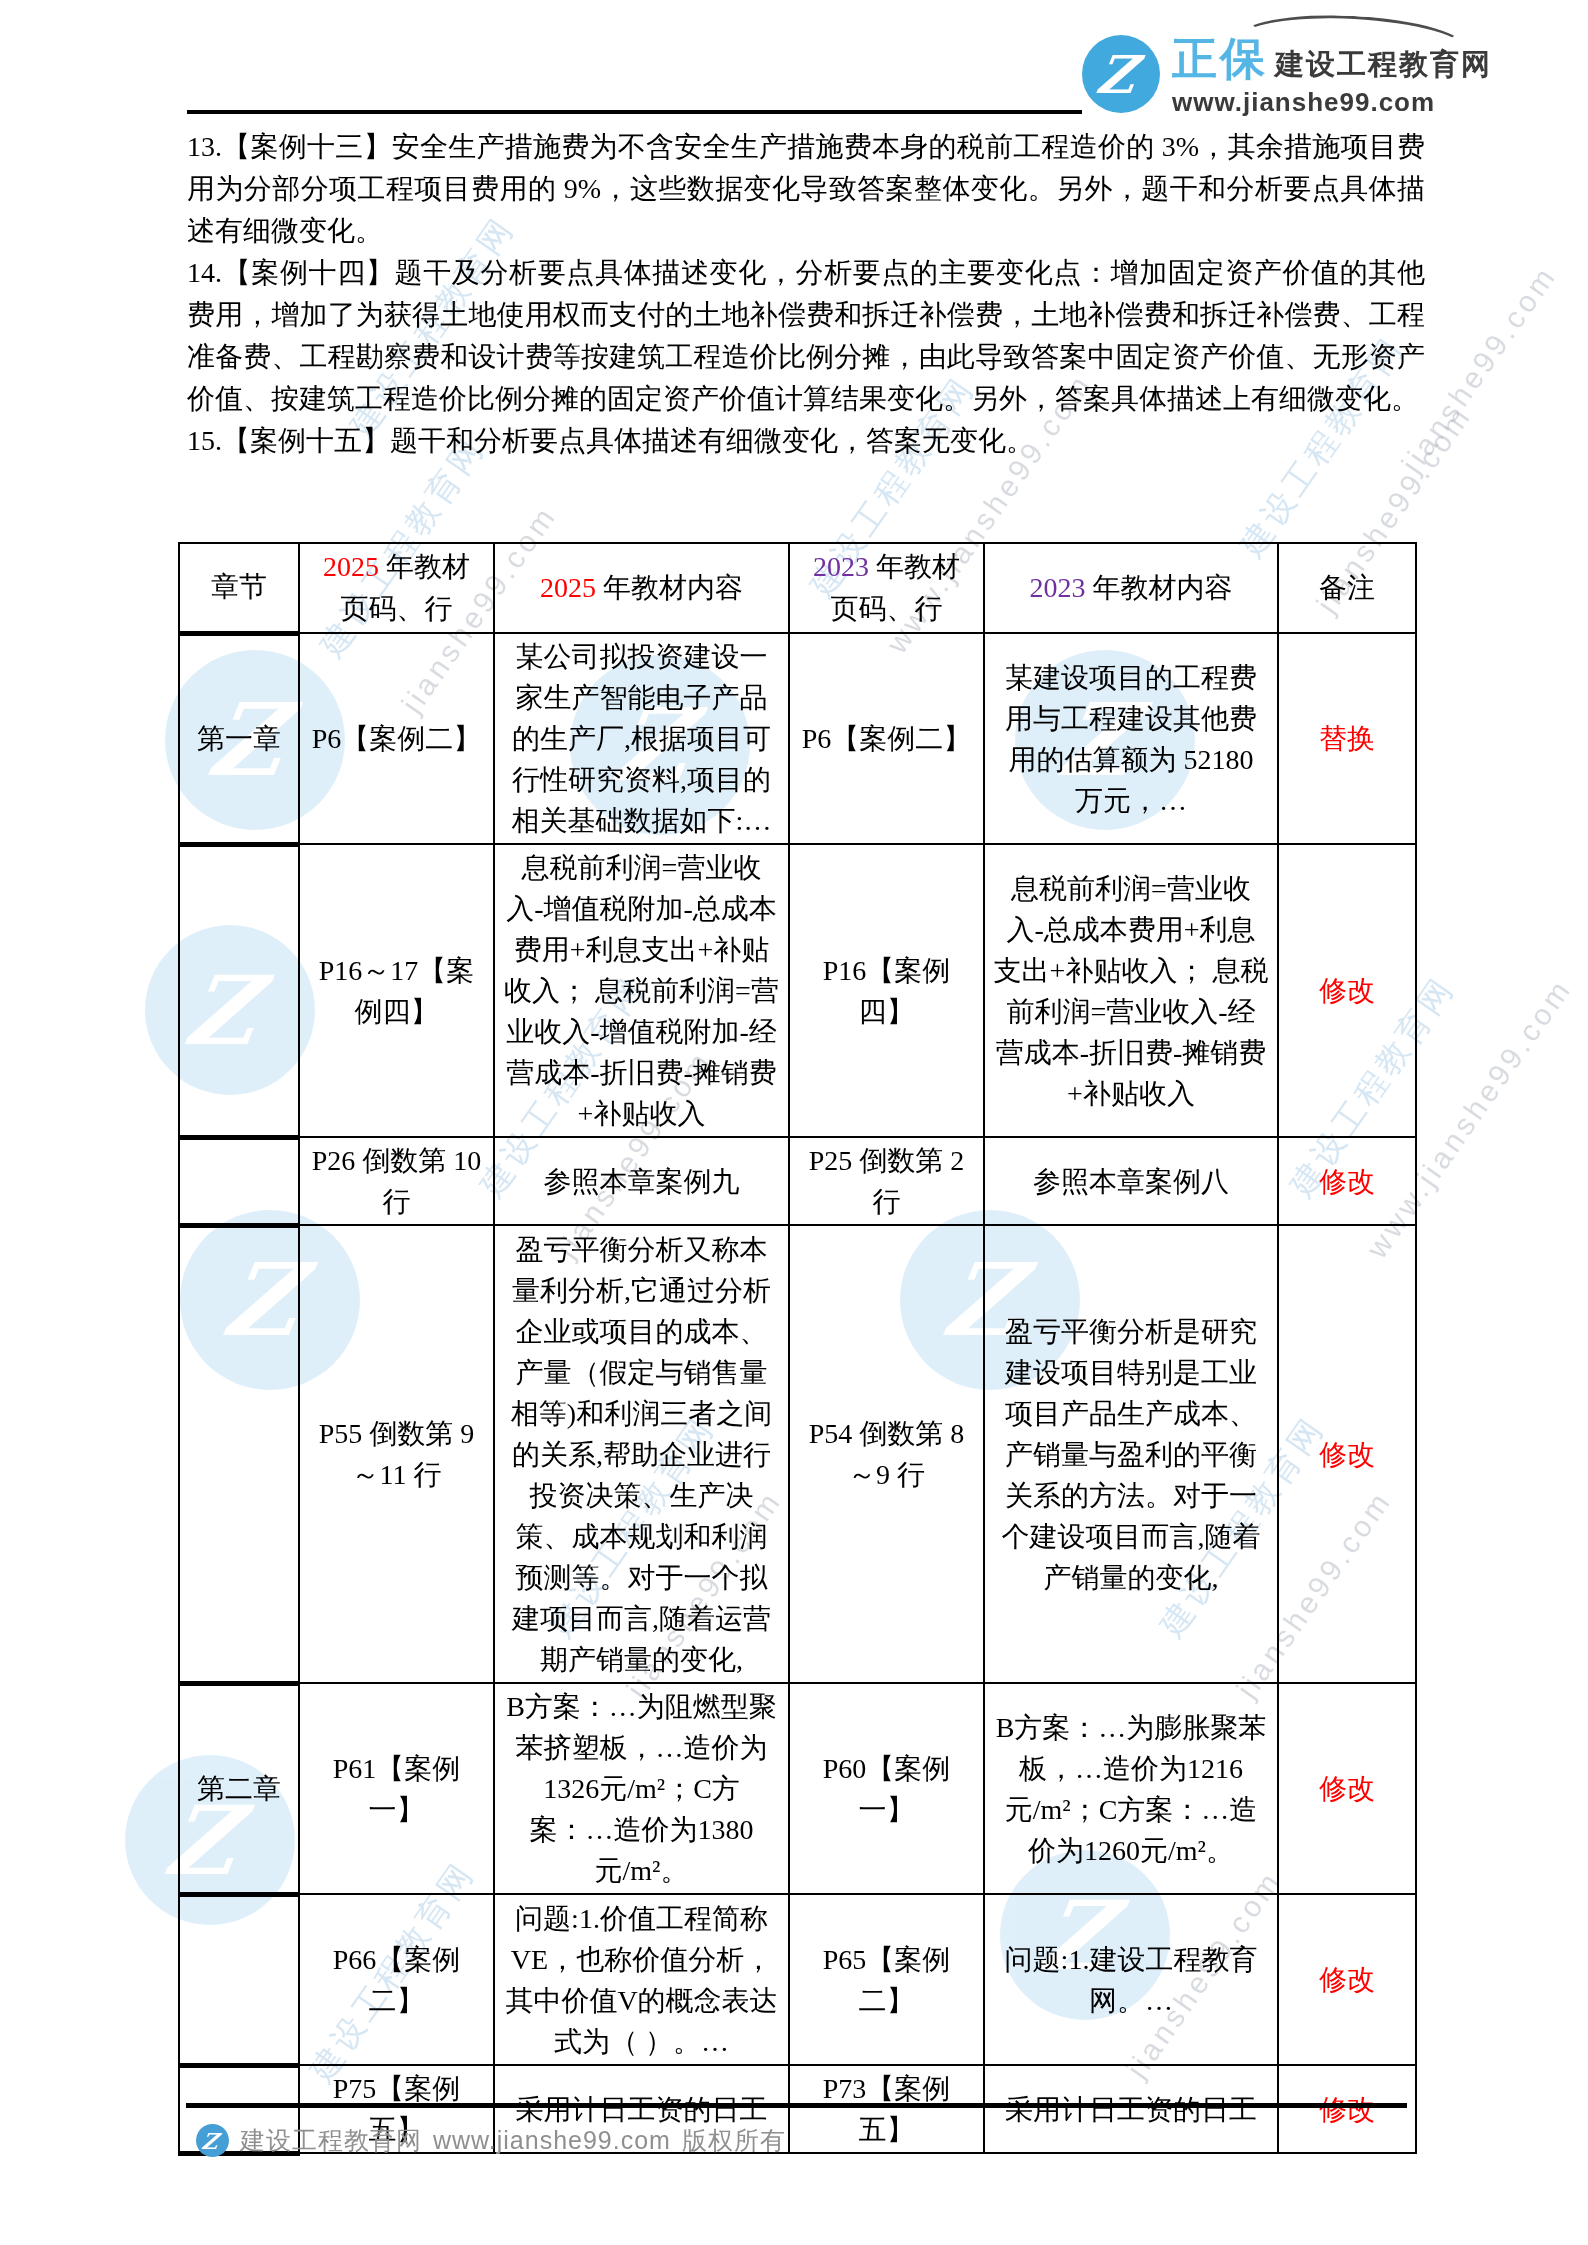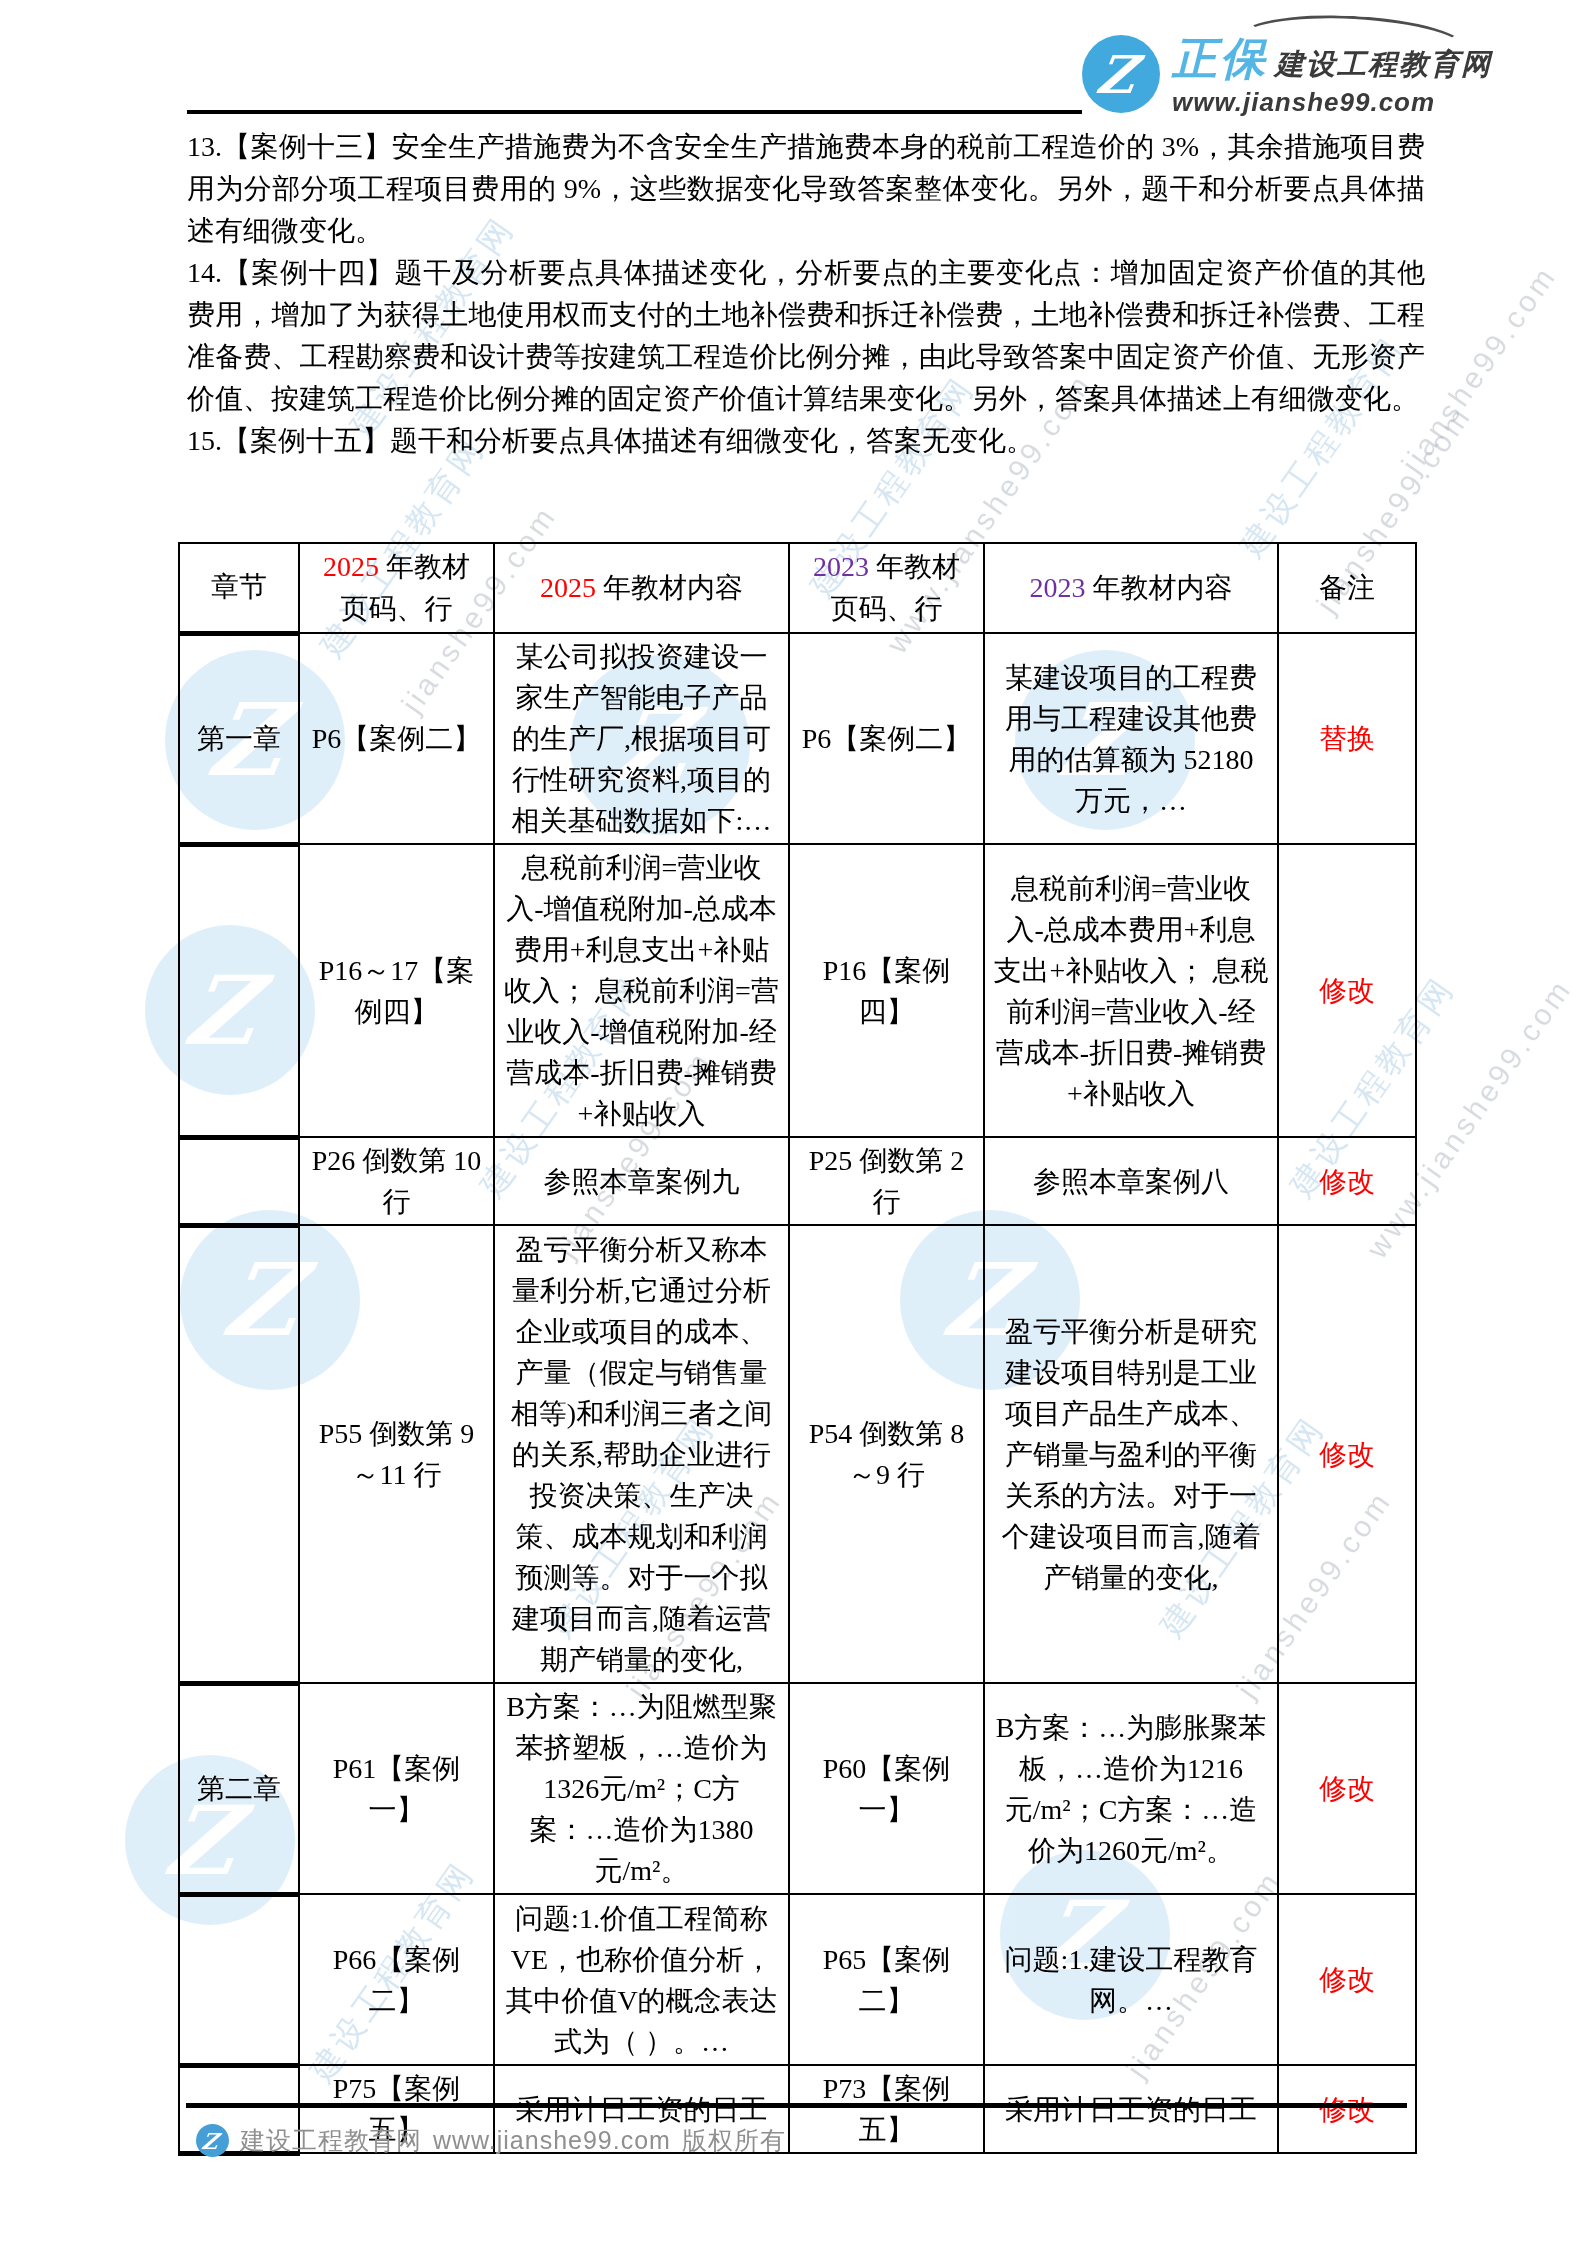--- a/index.html
+++ b/index.html
@@ -45,21 +45,21 @@
   }
   .brand-circle {
     width: 78px; height: 78px; border-radius: 50%;
     background: #41a9dd; flex: 0 0 auto;
     display: flex; align-items: center; justify-content: center;
   }
   .brand-circle .glyph {
     color: #fff; font-size: 52px; font-weight: bold; font-style: italic;
     font-family: "DejaVu Serif", serif; transform: skewX(-12deg);
   }
-  .brand-text { position: relative; padding-top: 6px; font-style: italic; }
+  .brand-text { position: relative; padding-top: 6px; }
   .brand-swoosh {
     position: absolute; left: 66px; top: -14px;
     width: 230px; height: 56px;
     border: 3px solid transparent; border-top: 3px solid #4d4d4d;
     border-radius: 50%; transform: rotate(3deg);
   }
   .brand-line1 { display: flex; align-items: baseline; }
   .brand-zb { color: #55b6e6; font-size: 45px; font-weight: bold; letter-spacing: 3px; line-height: 46px; }
   .brand-site { color: #3a3a3a; font-size: 29px; font-weight: bold; margin-left: 7px; letter-spacing: 2px; }
   .brand-url { color: #3a3a3a; font-size: 26px; font-weight: bold; letter-spacing: 1px; margin-top: 2px; }

